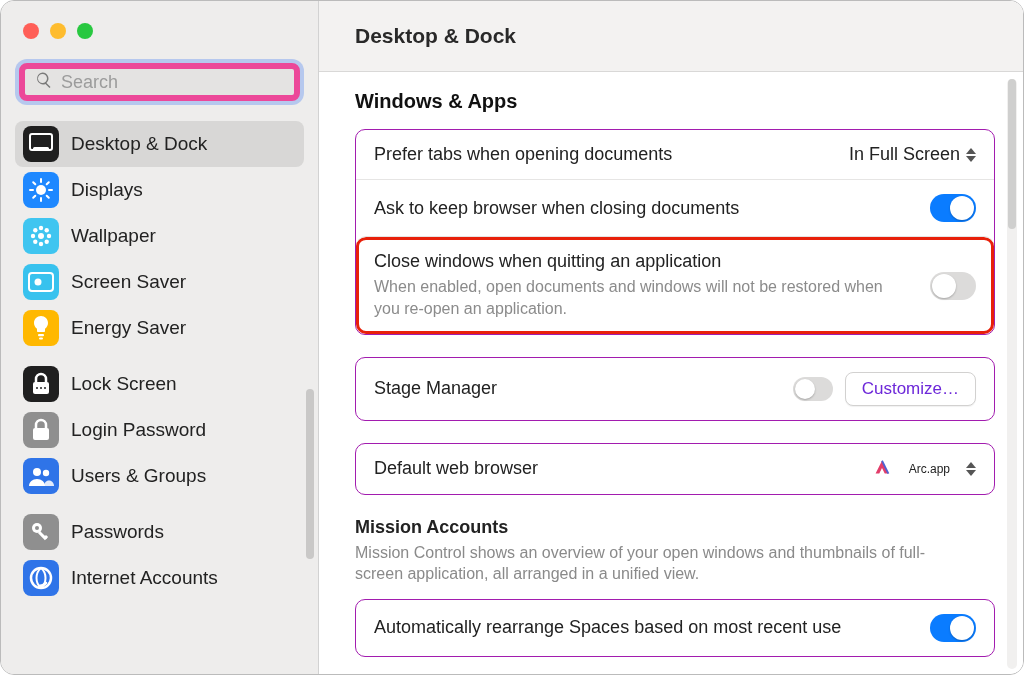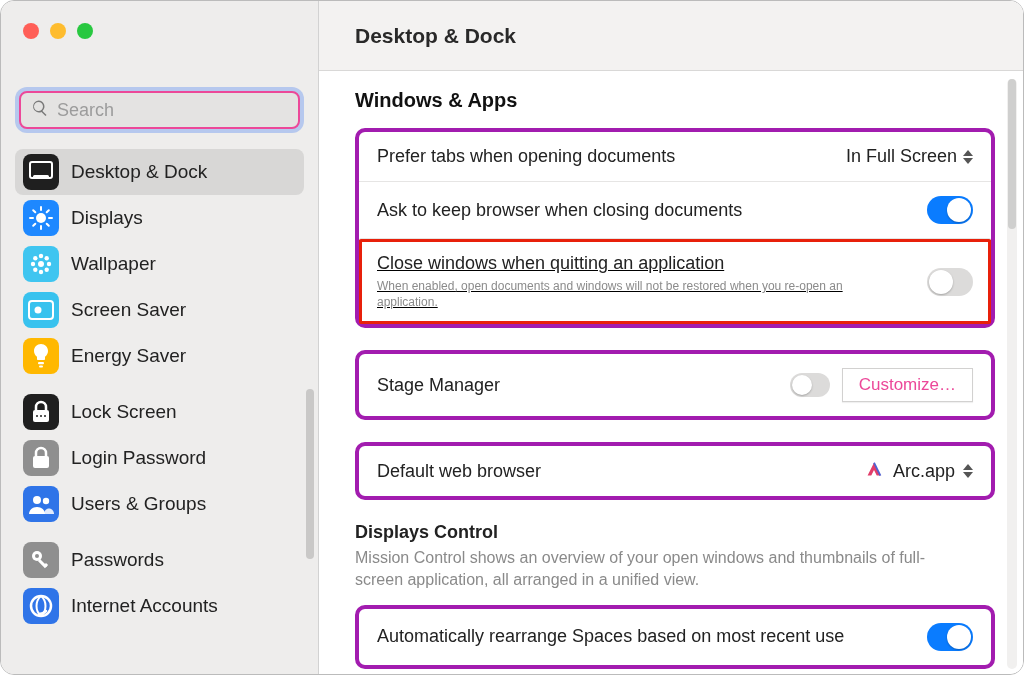--- a/index.html
+++ b/index.html
@@ -27,25 +27,24 @@
 .tl { width: 16px; height: 16px; border-radius: 50%; }
 .tl.close { background: #ff5f57; }
 .tl.min   { background: #febc2e; }
 .tl.max   { background: #28c840; }
 
 .search-wrap { padding: 18px 18px 14px 18px; }
 .search {
   display: flex; align-items: center;
   height: 38px;
   background: #e4e3e2;
-  border: 2px solid #ec4899;
+  border: 6px solid #ec4899;
   border-radius: 8px;
   padding: 0 10px;
   box-shadow: 0 0 0 4px #b6c8ee;
-  margin-top: 28px;
 }
 .search svg { width: 18px; height: 18px; flex: none; fill:#7a7a7a; }
 .search input {
   border: none; outline: none; background: transparent;
   font-size: 18px; color: #333; width: 100%;
   padding-left: 8px;
 }
 .search input::placeholder { color: #9c9c9c; }
 
 .side-list { padding: 6px 14px 0 14px; overflow: hidden; }
@@ -88,38 +87,38 @@
 }
 .titlebar h1 { font-size: 21px; font-weight: 700; color: #292929; }
 
 .content {
   padding: 18px 28px 0 36px;
   overflow: hidden;
 }
 .section-title { font-size: 20px; font-weight: 700; color: #111; margin-bottom: 16px; }
 
 .panel {
-  border: 4px solid #a21caf;
+  border: 1px solid #a21caf;
   border-radius: 10px;
   background: #fff;
   margin-bottom: 22px;
 }
 .row {
   padding: 14px 18px;
   display: flex;
   align-items: center;
   border-top: 1px solid #e6e5e4;
 }
 .row:first-child { border-top: none; }
 .row .row-body { flex: 1; }
 .row .row-label { font-size: 18px; color: #222; }
-.row .row-sub { font-size: 12px; color: #8b8b8b; line-height: 1.35; margin-top: 4px; max-width: 520px; }
+.row .row-sub { font-size: 16px; color: #8b8b8b; line-height: 1.35; margin-top: 4px; max-width: 520px; }
 .row .row-ctl { display: flex; align-items: center; gap: 12px; }
 
-.highlight { box-shadow: 0 0 0 3px #e8200a inset; border-radius: 2px; text-decoration: underline; }
+.highlight { box-shadow: 0 0 0 3px #e8200a inset; border-radius: 10px; }
 
 .popup-select {
   font-size: 18px; color: #222;
   display: inline-flex; align-items: center; gap: 6px;
 }
 .updown { display:inline-flex; flex-direction:column; line-height:0; }
 .updown svg { width:10px; height:7px; fill:#555; }
 
 .switch {
   position: relative; width: 46px; height: 28px;
@@ -132,26 +131,26 @@
   width: 24px; height: 24px; border-radius: 50%;
   background: #fff; box-shadow: 0 1px 2px rgba(0,0,0,0.25);
 }
 .switch.on::after  { right: 2px; }
 .switch.off::after { left: 2px; }
 
 .switch.sm { width:40px; height:24px; border-radius:12px; }
 .switch.sm::after { width:20px; height:20px; }
 
 .btn {
-  background: #fff; border: 1px solid #d2d1d0; border-radius: 0;
-  padding: 6px 16px; font-size: 17px; color: #ec4899;
+  background: #fff; border: 1px solid #d2d1d0; border-radius: 8px;
+  padding: 6px 16px; font-size: 17px; color: #6d28d9;
   box-shadow: 0 1px 1px rgba(0,0,0,0.06);
 }
 
-.app-sel { display:flex; align-items:center; gap:8px; font-size:18px; }
+.app-sel { display:flex; align-items:center; gap:16px; font-size:12px; }
 .app-icon { width:22px; height:22px; display:flex; align-items:center; justify-content:center; }
 
 .main-scrollbar {
   position: absolute; right: 6px; top: 78px;
   width: 10px; height: 590px;
   background: #f1f0ef; border-radius: 5px;
 }
 .main-scrollbar .thumb {
   position: absolute; left:1px; right:1px; top:0;
   height: 150px; background: #cfcfce; border-radius: 5px;
@@ -394,21 +393,21 @@
                 <svg viewBox="0 0 10 7">
                     <path d="M5 7l5-6H0z"></path>
                   </svg>
               </span>
             </div>
           </div>
         </div>
       </div>
 
       <div class="mc-block">
-        <div class="mc-title">Displays Control</div>
+        <div class="mc-title">Mission Accounts</div>
         <div class="mc-desc">Mission Control shows an overview of your open windows and thumbnails of full-screen application, all arranged in a unified view.</div>
       </div>
 
       <div class="panel" style="margin-top:14px">
         <div class="row">
           <div class="row-body">
             <div class="row-label">Automatically rearrange Spaces based on most recent use</div>
           </div>
           <div class="row-ctl">
             <div class="switch on"></div>

